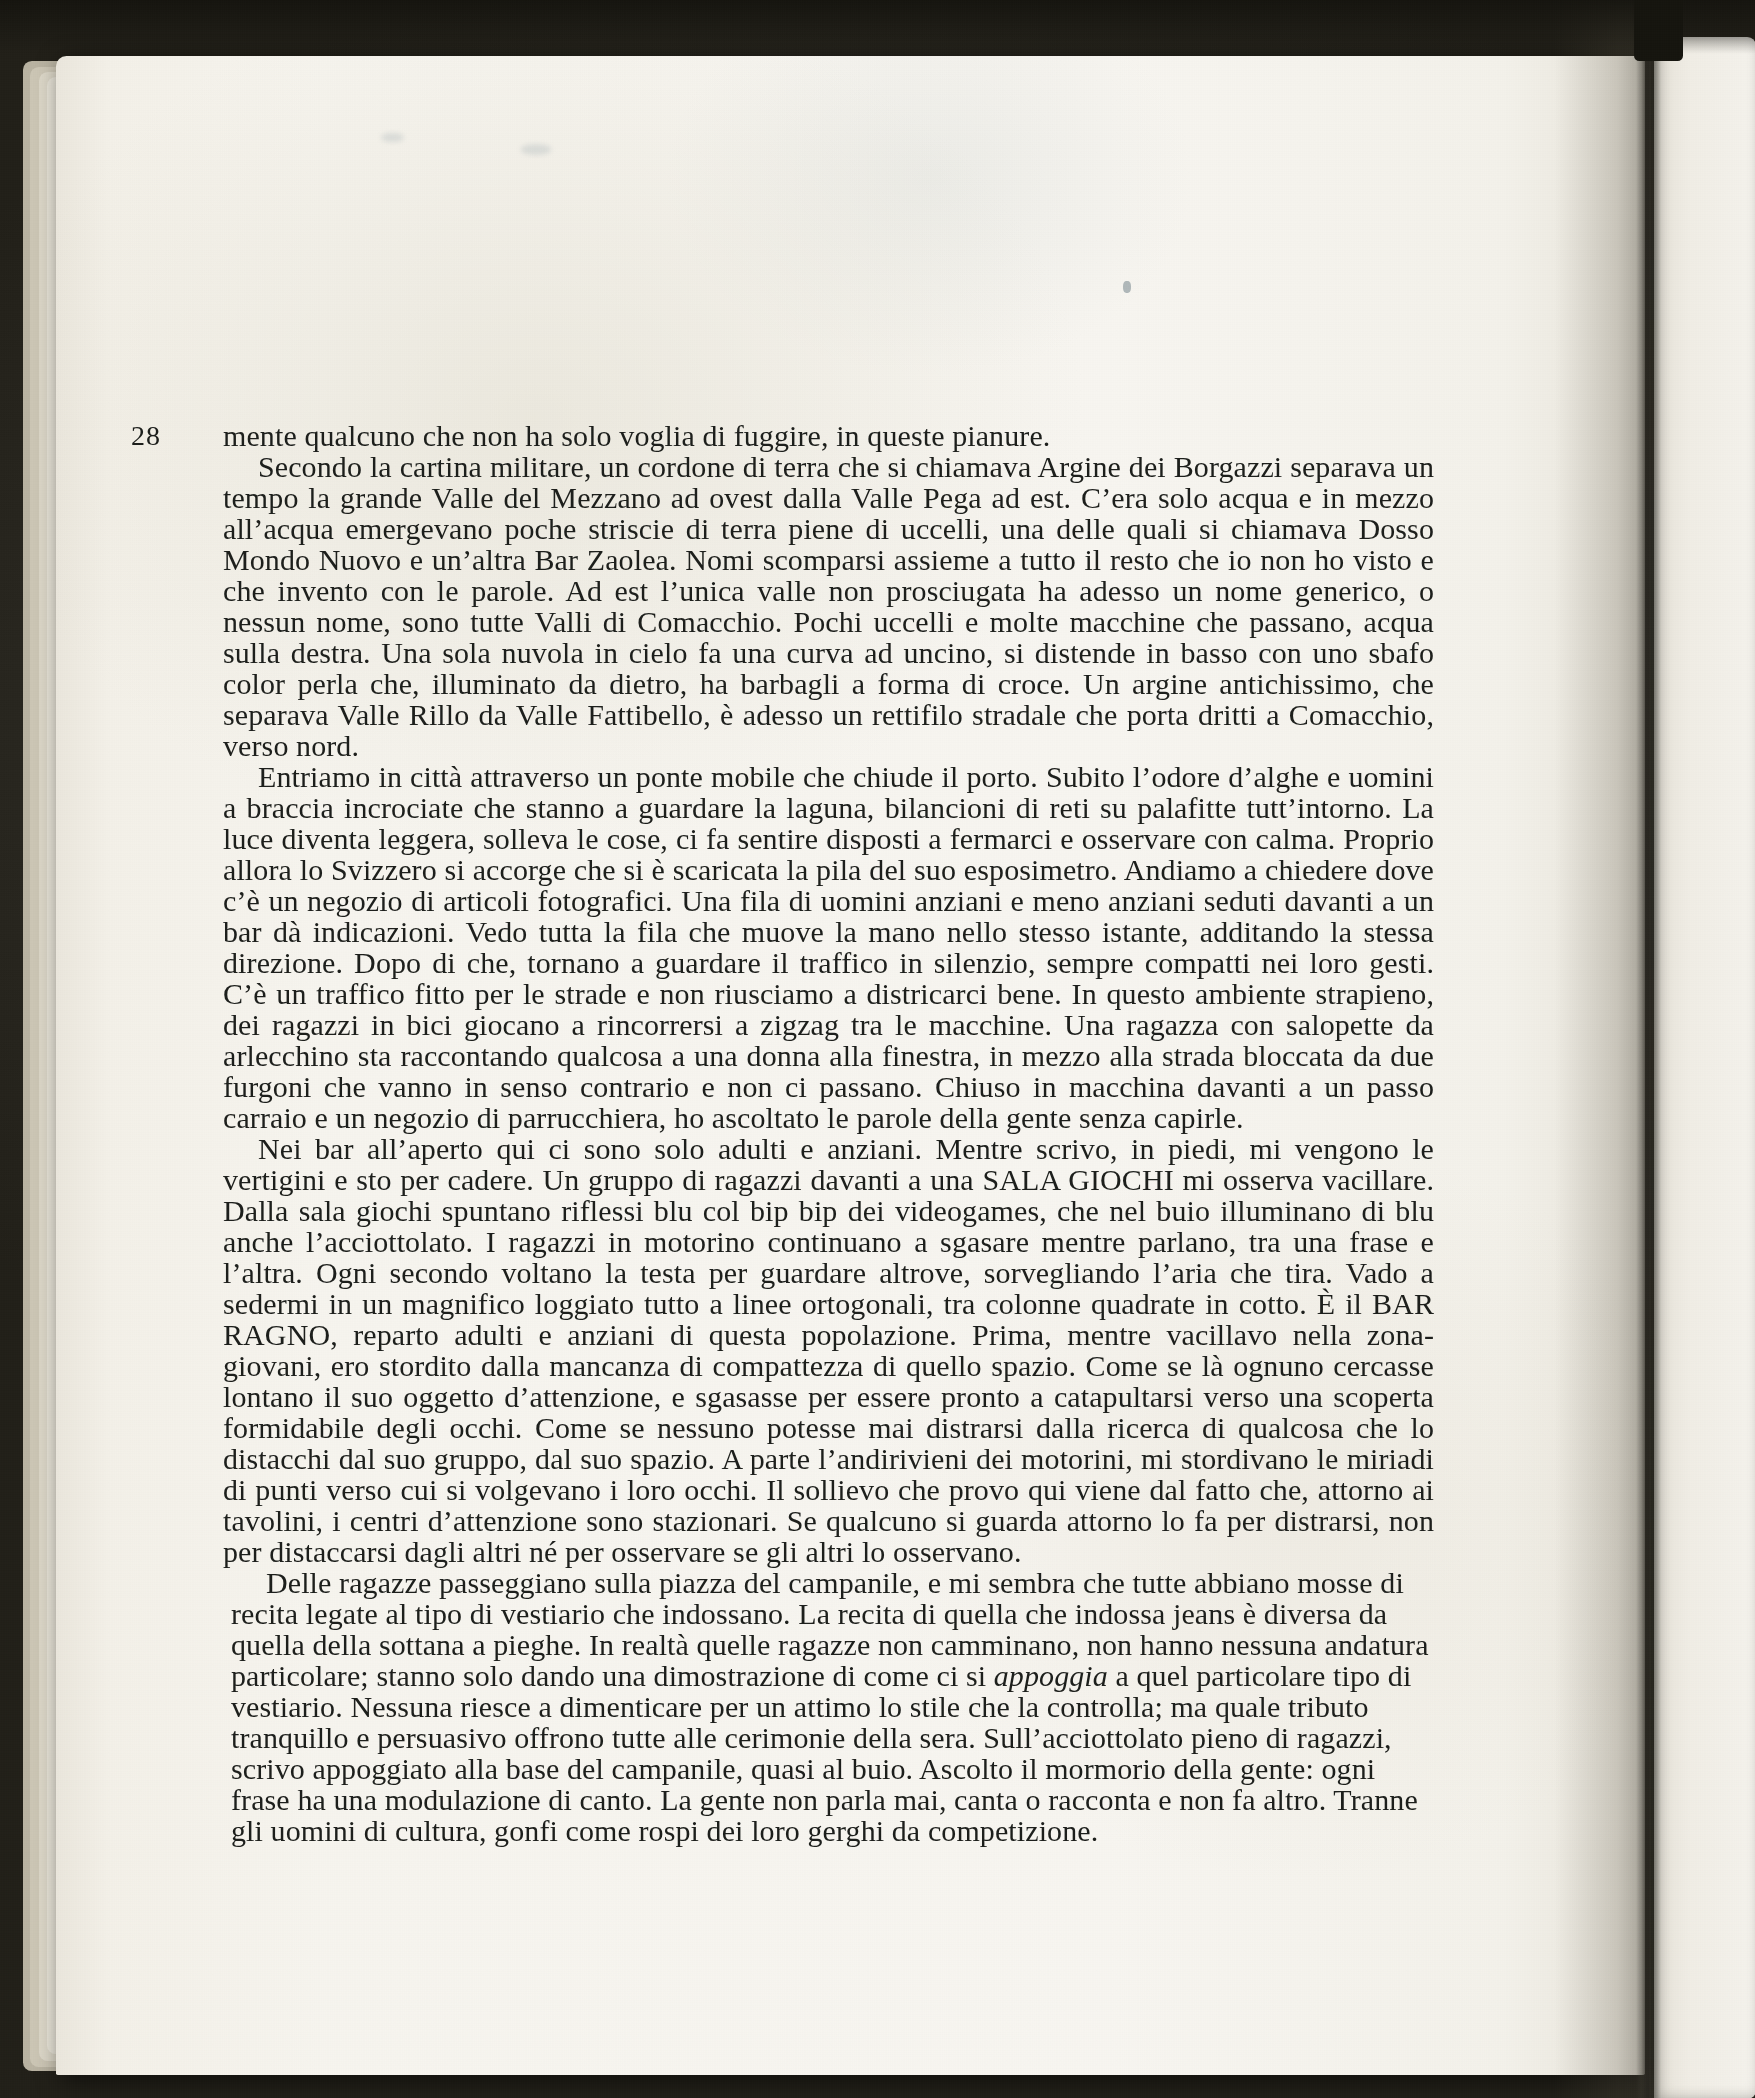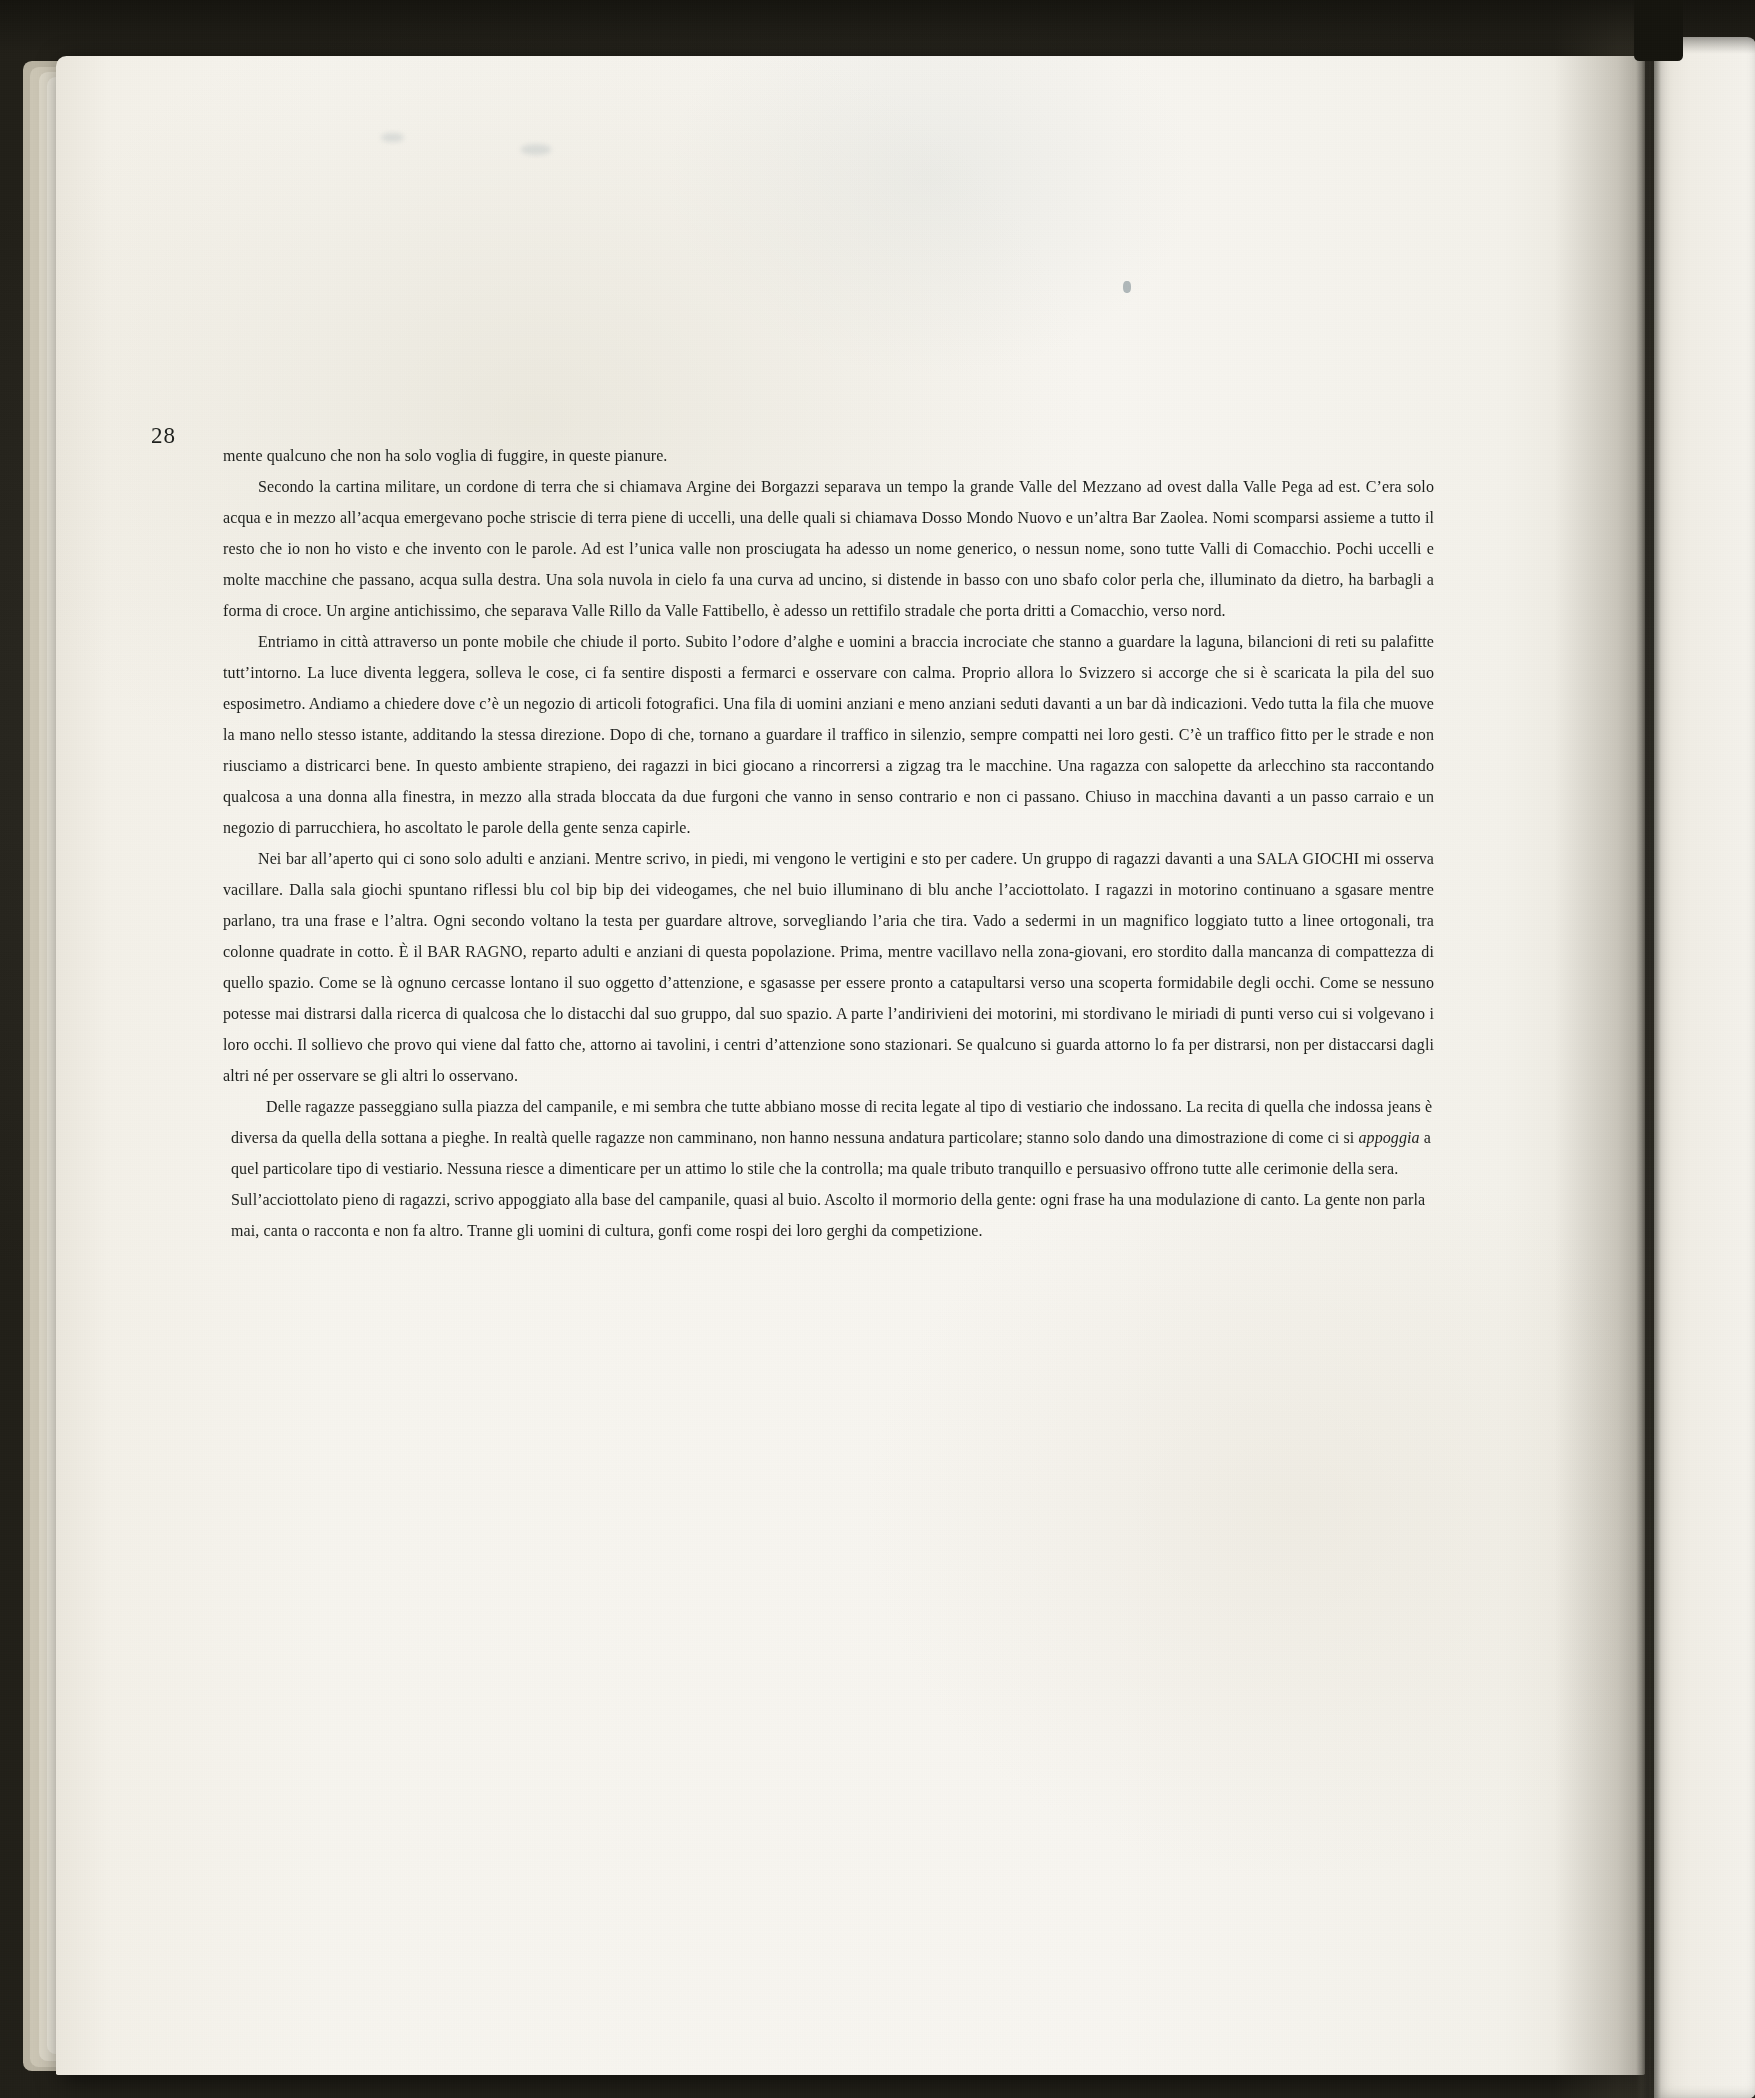--- a/index.html
+++ b/index.html
@@ -79,45 +79,45 @@
     background: rgba(120,140,150,.20);
     filter: blur(2.6px);
     z-index: 4;
     pointer-events: none;
   }
 
   
   #textblock {
     position: absolute;
     left: 167px;
-    top: 384px;
+    top: 364px;
     width: 1211px;
     z-index: 10;
     color: #1d1f1c;
-    font-size: 16px;
+    font-size: 30px;
     line-height: 31px;
     text-align: justify;
     text-justify: inter-word;
     letter-spacing: 0.1px;
   }
   #textblock p {
     margin: 0;
     text-indent: 35px;
   }
   #textblock p.first { text-indent: 0; }
   #textblock p:last-child { text-align: left; margin-left: 8px; }
   .ital { font-style: italic; }
 
   
   #folio {
     position: absolute;
-    left: 95px;
+    left: 75px;
     top: 364px;
     z-index: 10;
-    font-size: 23px;
+    font-size: 28px;
     line-height: 31px;
     color: #1d1f1c;
     letter-spacing: 0.9px;
   }
 
   
   #gutter {
     position: absolute;
     left: 1636px;
     top: 0;

